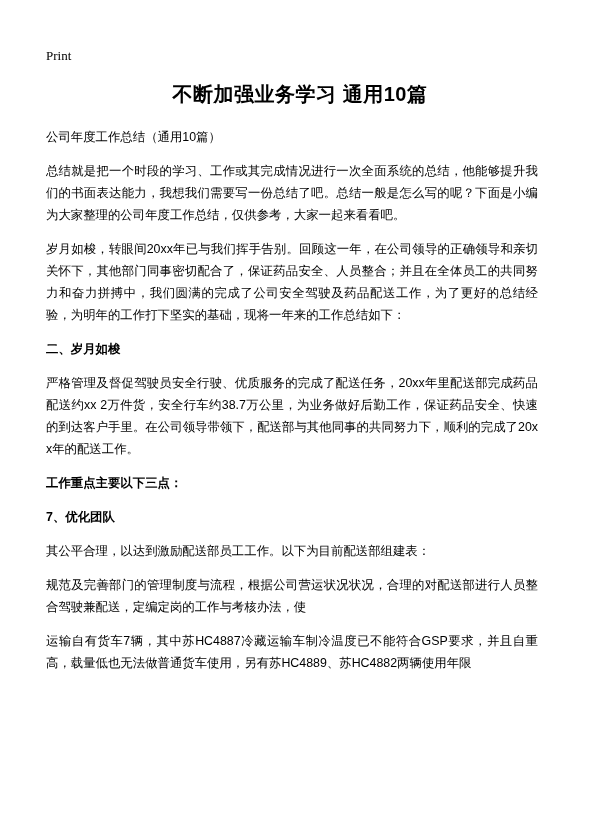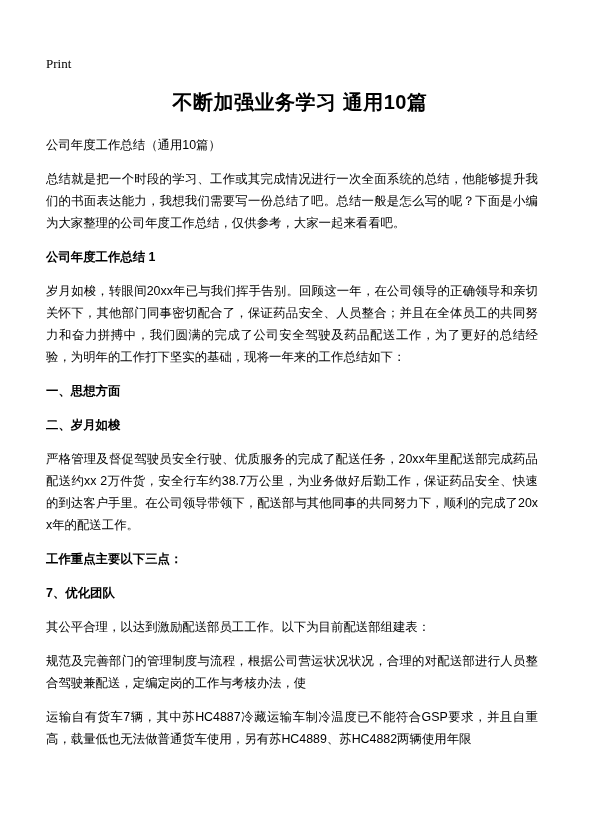--- a/index.html
+++ b/index.html
@@ -19,21 +19,21 @@
     width: 600px;
     height: 828px;
     box-sizing: border-box;
     padding: 44px 46px 0 46px;
   }
   .print-label {
     font-family: "Liberation Serif", "DejaVu Serif", serif;
     font-size: 13px;
     line-height: 16px;
     color: #000;
-    margin: 12px 0 16px 0;
+    margin: 4px 0 16px 0;
   }
   .doc-title {
     text-align: center;
     font-family: "Liberation Sans", "DejaVu Sans", sans-serif;
     font-weight: bold;
     font-size: 20px;
     line-height: 28px;
     letter-spacing: 0.5px;
     margin: 8px 0 18px 0;
   }
@@ -59,25 +59,23 @@
 <div class="page">
 
   <div class="print-label">Print</div>
 
   <h1 class="doc-title">不断加强业务学习 通用10篇</h1>
 
   <p class="para">公司年度工作总结（通用10篇）</p>
 
   <p class="para">总结就是把一个时段的学习、工作或其完成情况进行一次全面系统的总结，他能够提升我们的书面表达能力，我想我们需要写一份总结了吧。总结一般是怎么写的呢？下面是小编为大家整理的公司年度工作总结，仅供参考，大家一起来看看吧。</p>
 
-  <p class="para bold">公司年度工作总结 1</p>
 
   <p class="para">岁月如梭，转眼间20xx年已与我们挥手告别。回顾这一年，在公司领导的正确领导和亲切关怀下，其他部门同事密切配合了，保证药品安全、人员整合；并且在全体员工的共同努力和奋力拼搏中，我们圆满的完成了公司安全驾驶及药品配送工作，为了更好的总结经验，为明年的工作打下坚实的基础，现将一年来的工作总结如下：</p>
 
-  <p class="para sub">一、思想方面</p>
 
 
   <p class="para sub">二、岁月如梭</p>
 
   <p class="para">严格管理及督促驾驶员安全行驶、优质服务的完成了配送任务，20xx年里配送部完成药品配送约xx 2万件货，安全行车约38.7万公里，为业务做好后勤工作，保证药品安全、快速的到达客户手里。在公司领导带领下，配送部与其他同事的共同努力下，顺利的完成了20xx年的配送工作。</p>
 
   <p class="para sub">工作重点主要以下三点：</p>
 
   <p class="para sub">7、优化团队</p>
 

